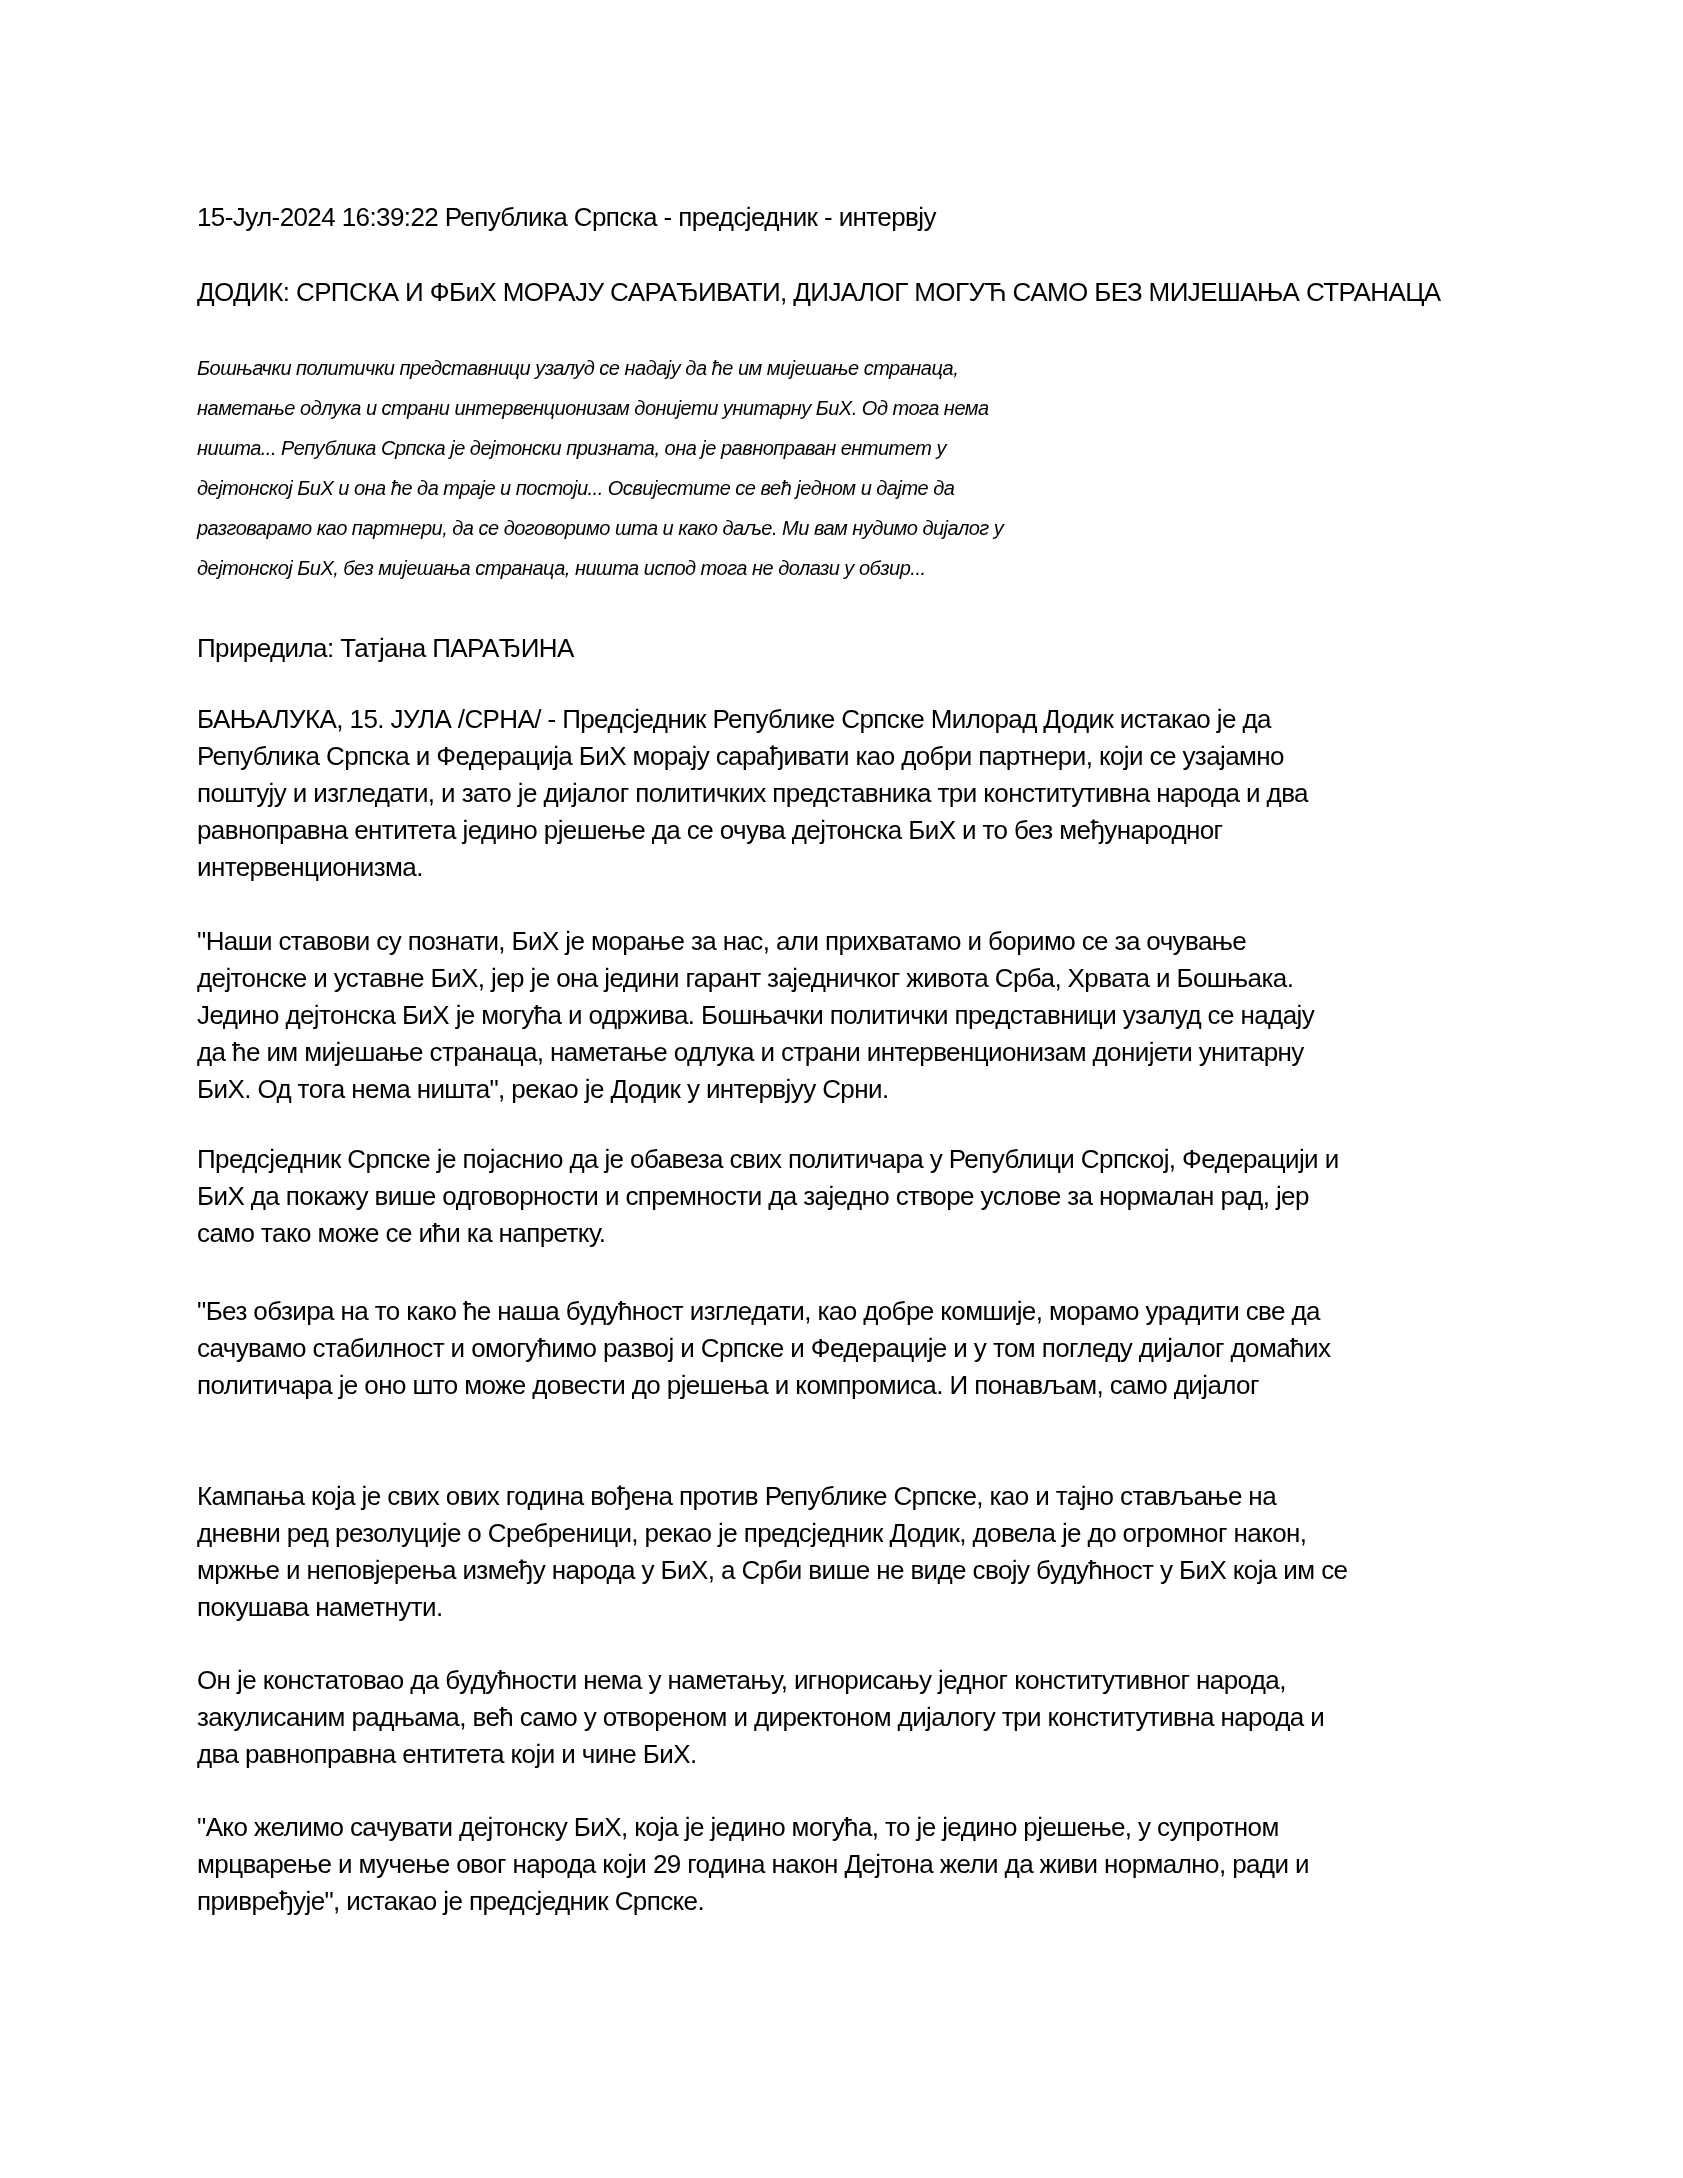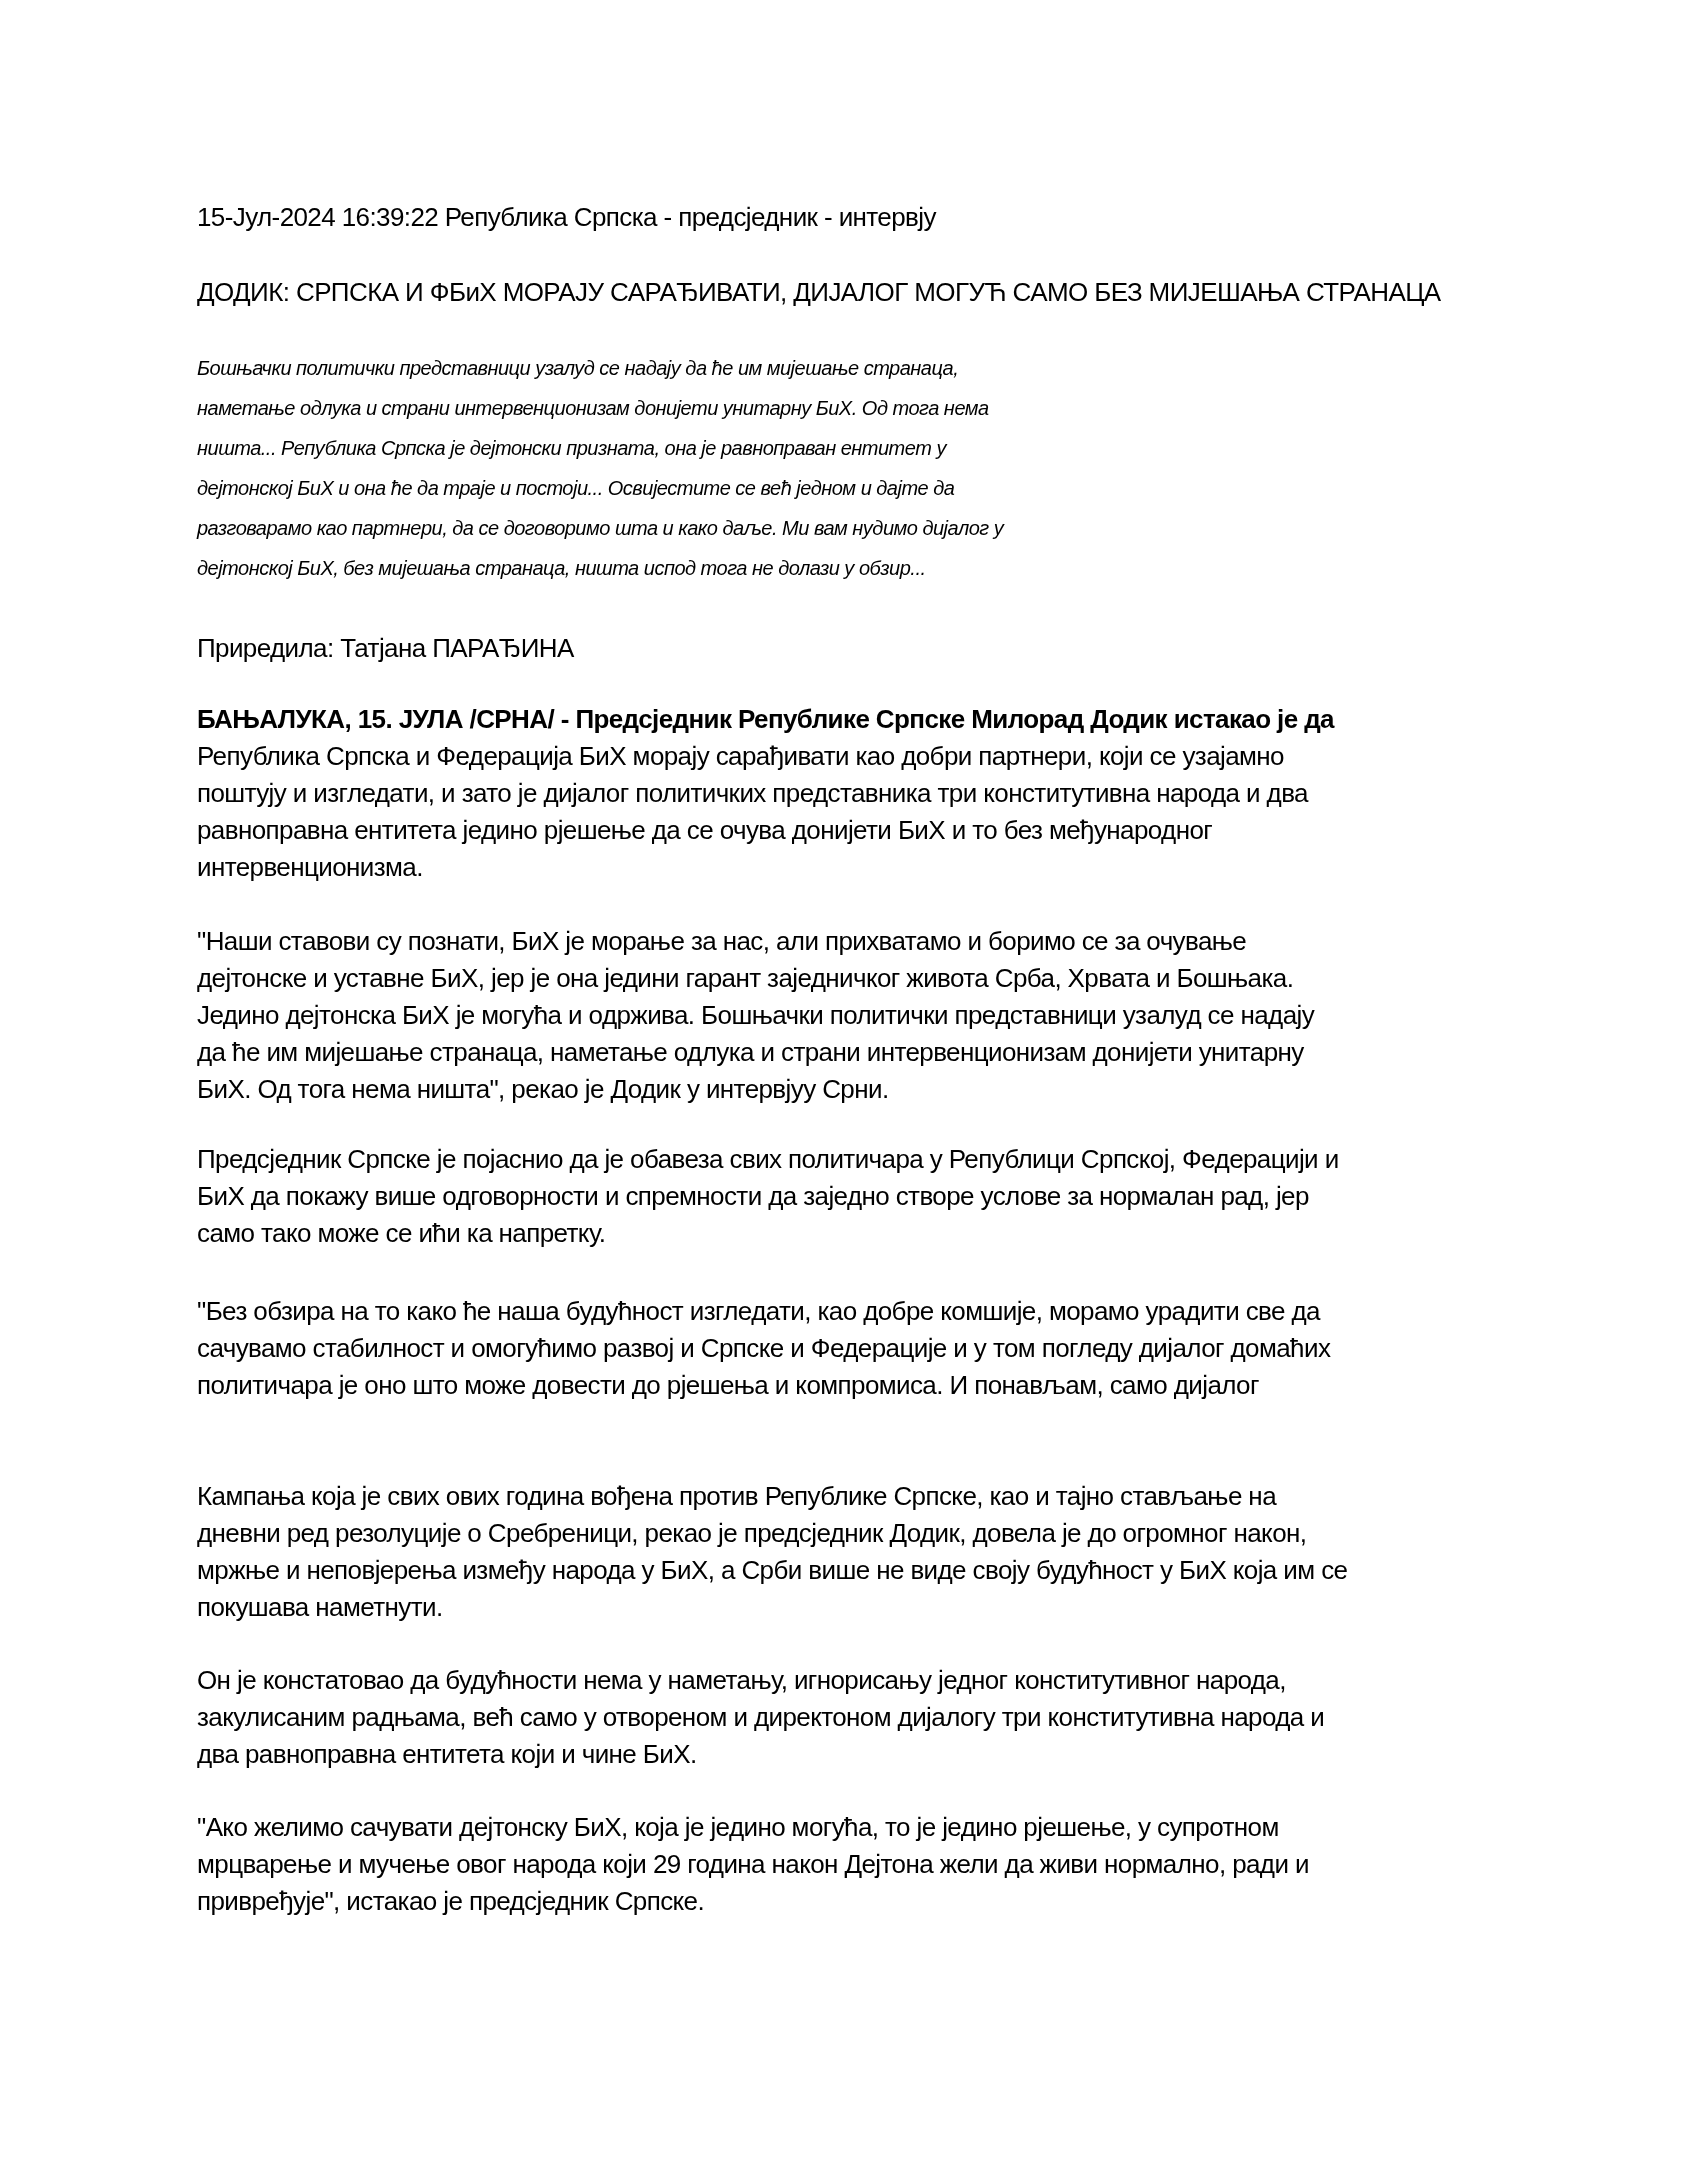--- a/index.html
+++ b/index.html
@@ -42,24 +42,24 @@
     <span class="line" style="display: block;">дејтонској БиХ и она ће да траје и постоји... Освијестите се већ једном и дајте да</span>
     <span class="line" style="display: block;">разговарамо као партнери, да се договоримо шта и како даље. Ми вам нудимо дијалог у</span>
     <span class="line" style="display: block;">дејтонској БиХ, без мијешања странаца, ништа испод тога не долази у обзир...</span>
   </p>
 
   <p class="block" id="byline">
     <span class="line" style="display: block;">Приредила: Татјана ПАРАЂИНА</span>
   </p>
 
   <p class="block" id="p1">
-    <span class="line" style="display: block; font-weight: bold;">БАЊАЛУКА, 15. ЈУЛА /СРНА/ - Предсједник Републике Српске Милорад Додик истакао је да</span>
+    <span class="line" style="display: block;">БАЊАЛУКА, 15. ЈУЛА /СРНА/ - Предсједник Републике Српске Милорад Додик истакао је да</span>
     <span class="line" style="display: block;">Република Српска и Федерација БиХ морају сарађивати као добри партнери, који се узајамно</span>
     <span class="line" style="display: block;">поштују и изгледати, и зато је дијалог политичких представника три конститутивна народа и два</span>
-    <span class="line" style="display: block;">равноправна ентитета једино рјешење да се очува донијети БиХ и то без међународног</span>
+    <span class="line" style="display: block;">равноправна ентитета једино рјешење да се очува дејтонска БиХ и то без међународног</span>
     <span class="line" style="display: block;">интервенционизма.</span>
   </p>
 
   <p class="block" id="p2">
     <span class="line" style="display: block;">"Наши ставови су познати, БиХ је морање за нас, али прихватамо и боримо се за очување</span>
     <span class="line" style="display: block;">дејтонске и уставне БиХ, јер је она једини гарант заједничког живота Срба, Хрвата и Бошњака.</span>
     <span class="line" style="display: block;">Једино дејтонска БиХ је могућа и одржива. Бошњачки политички представници узалуд се надају</span>
     <span class="line" style="display: block;">да ће им мијешање странаца, наметање одлука и страни интервенционизам донијети унитарну</span>
     <span class="line" style="display: block;">БиХ. Од тога нема ништа", рекао је Додик у интервјуу Срни.</span>
   </p>

